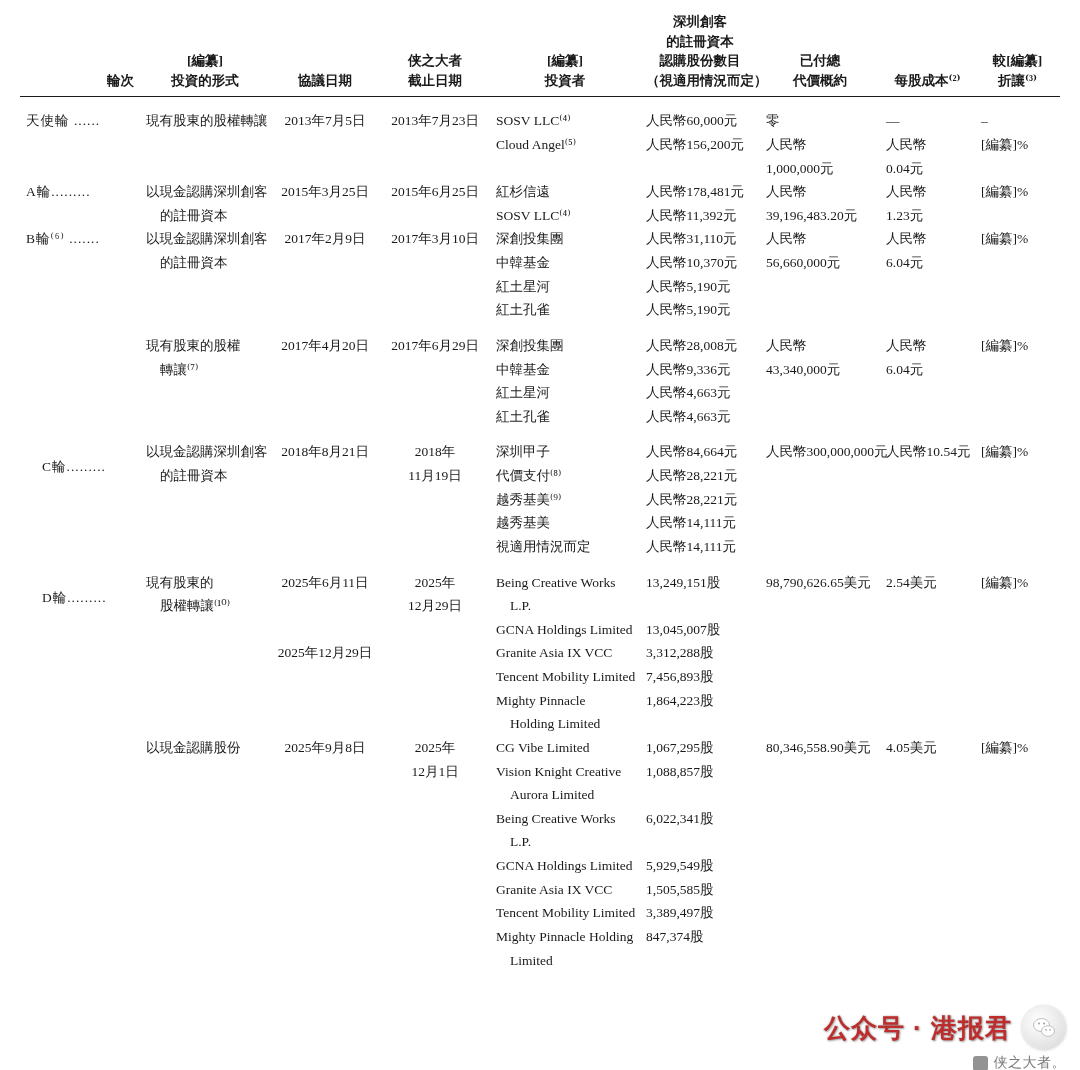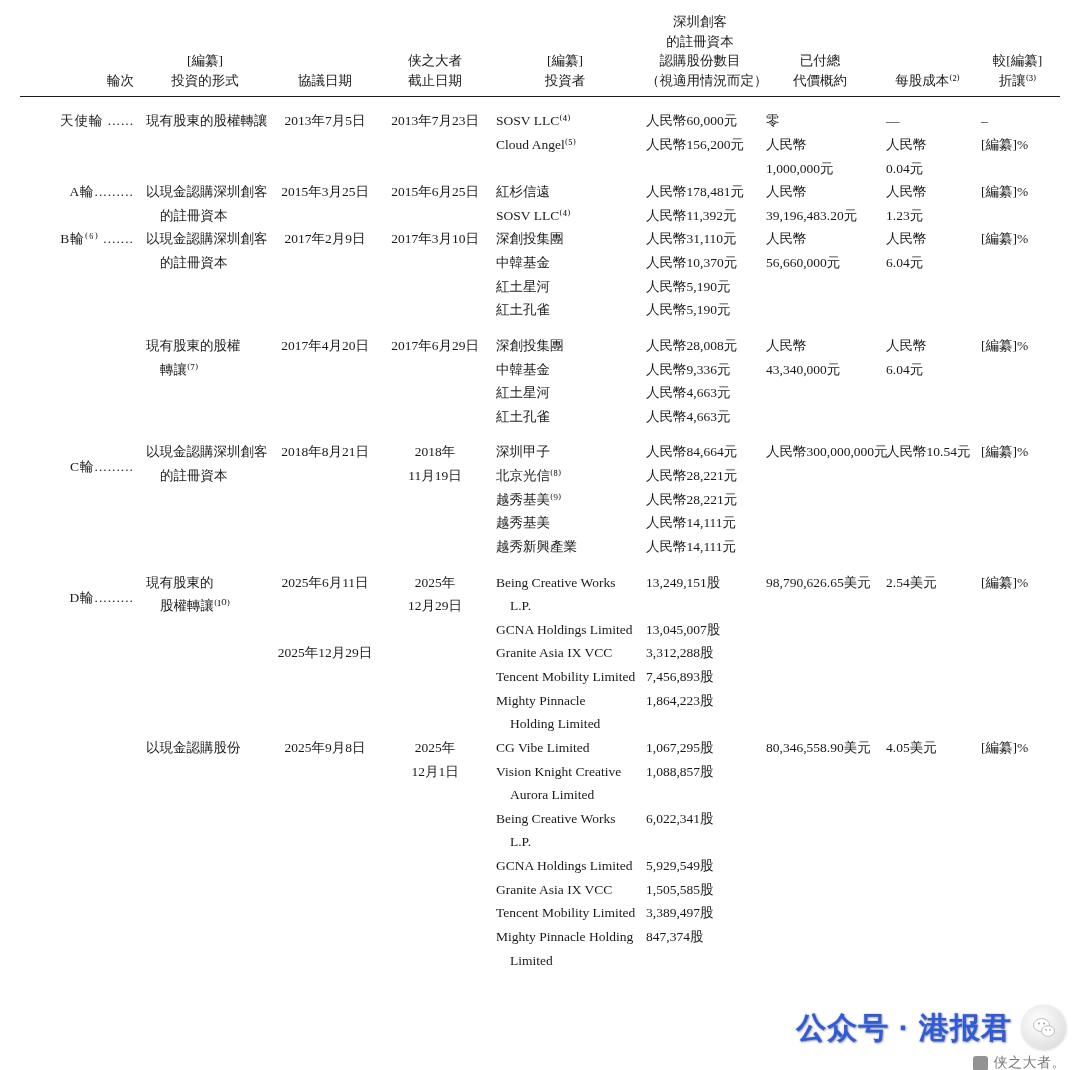--- a/index.html
+++ b/index.html
@@ -32,21 +32,21 @@
   table.cap-table col.c1 { width: 130px; }
   table.cap-table col.c2 { width: 110px; }
   table.cap-table col.c3 { width: 110px; }
   table.cap-table col.c4 { width: 150px; }
   table.cap-table col.c5 { width: 120px; }
   table.cap-table col.c6 { width: 120px; }
   table.cap-table col.c7 { width: 95px; }
   table.cap-table col.c8 { width: 85px; }
 
   thead th {
-    font-weight: normal;
+    font-weight: bold;
     font-size: 13.5px;
     line-height: 1.45;
     vertical-align: bottom;
     padding: 0 6px 6px 6px;
     text-align: center;
     border-bottom: 1px solid #1a1a1a;
   }
   thead th .hdr-line { display: block; white-space: nowrap; }
   thead th.left-head { text-align: right; }
 
@@ -54,21 +54,21 @@
     font-size: 13.5px;
     line-height: 1.75;
     vertical-align: top;
     padding: 0 6px;
     text-align: left;
   }
   tbody tr.spacer td { height: 12px; line-height: 12px; font-size: 0; padding: 0; }
   td.num { text-align: left; }
   td.ctr { text-align: center; font-family: Liberation Serif, serif; }
   .indent { display: inline-block; padding-left: 16px; margin-top: 15px; }
-  .dots { letter-spacing: 1px; text-align: right; }
+  .dots { letter-spacing: 1px; }
   .cell-line { display: block; white-space: nowrap; }
   .cell-line.ind { padding-left: 14px; }
 
   
   .watermark {
     position: absolute;
     right: 14px;
     bottom: 10px;
     display: flex;
     flex-direction: column;
@@ -76,23 +76,23 @@
     gap: 4px;
     opacity: 0.92;
   }
   .wm-row {
     display: flex;
     align-items: center;
     gap: 10px;
   }
   .wm-text {
     font-family: "Liberation Sans", sans-serif;
-    font-size: 30px;
+    font-size: 26px;
     font-weight: bold;
-    color: #1d4ed8;
+    color: #b91c1c;
     text-shadow: 0 0 2px rgba(120,120,120,0.65), 1px 1px 2px rgba(90,90,90,0.55);
     letter-spacing: 1px;
   }
   .wm-circle {
     width: 44px;
     height: 44px;
     border-radius: 50%;
     background: radial-gradient(circle at 38% 34%, #ffffff 0%, #e7e7e7 55%, #d2d2d2 100%);
     box-shadow: 0 0 3px rgba(120,120,120,0.5);
     display: flex;
@@ -339,24 +339,24 @@
         </td>
         <td class="ctr">
           <span class="cell-line">2018年8月21日</span>
         </td>
         <td class="ctr">
           <span class="cell-line">2018年</span>
           <span class="cell-line">11月19日</span>
         </td>
         <td>
           <span class="cell-line">深圳甲子</span>
-          <span class="cell-line">北京光信⁽⁸⁾</span>
+          <span class="cell-line">代價支付⁽⁸⁾</span>
           <span class="cell-line">越秀基美⁽⁹⁾</span>
           <span class="cell-line">越秀基美</span>
-          <span class="cell-line">越秀新興產業</span>
+          <span class="cell-line">視適用情況而定</span>
         </td>
         <td class="num">
           <span class="cell-line">人民幣84,664元</span>
           <span class="cell-line">人民幣28,221元</span>
           <span class="cell-line">人民幣28,221元</span>
           <span class="cell-line">人民幣14,111元</span>
           <span class="cell-line">人民幣14,111元</span>
         </td>
         <td class="num">
           <span class="cell-line">人民幣300,000,000元</span>

